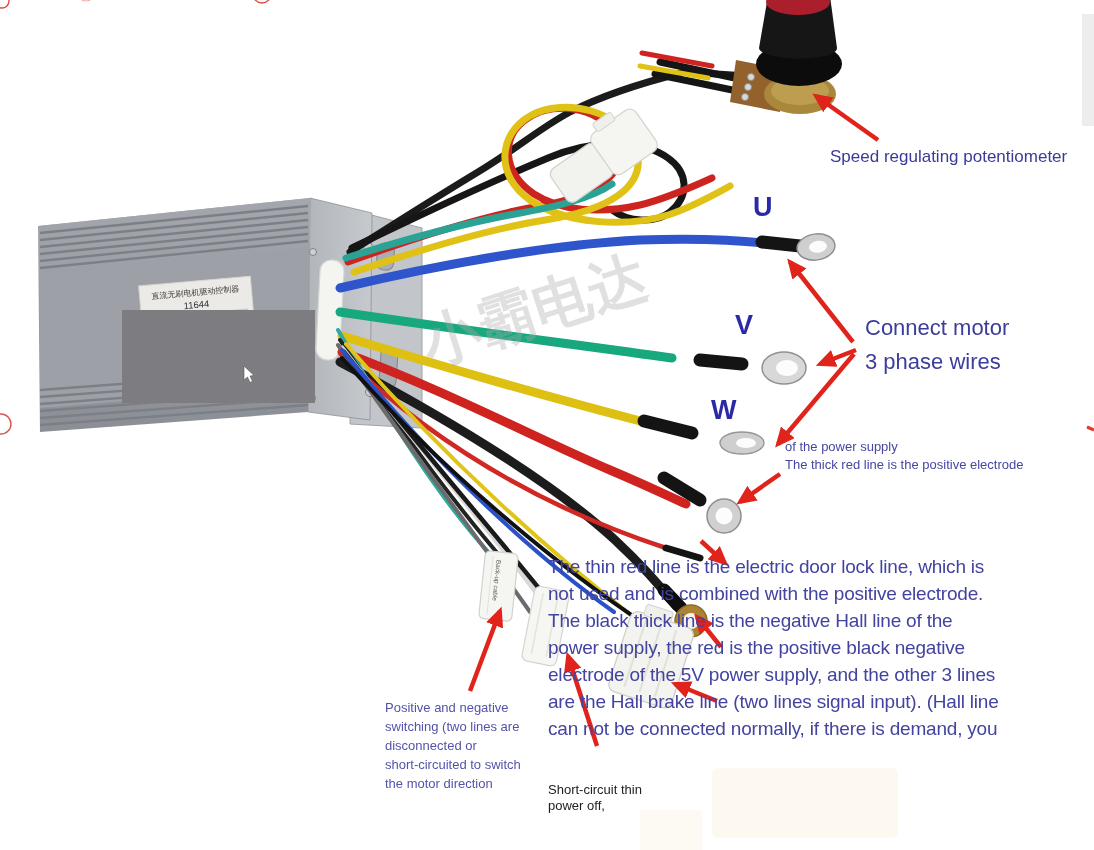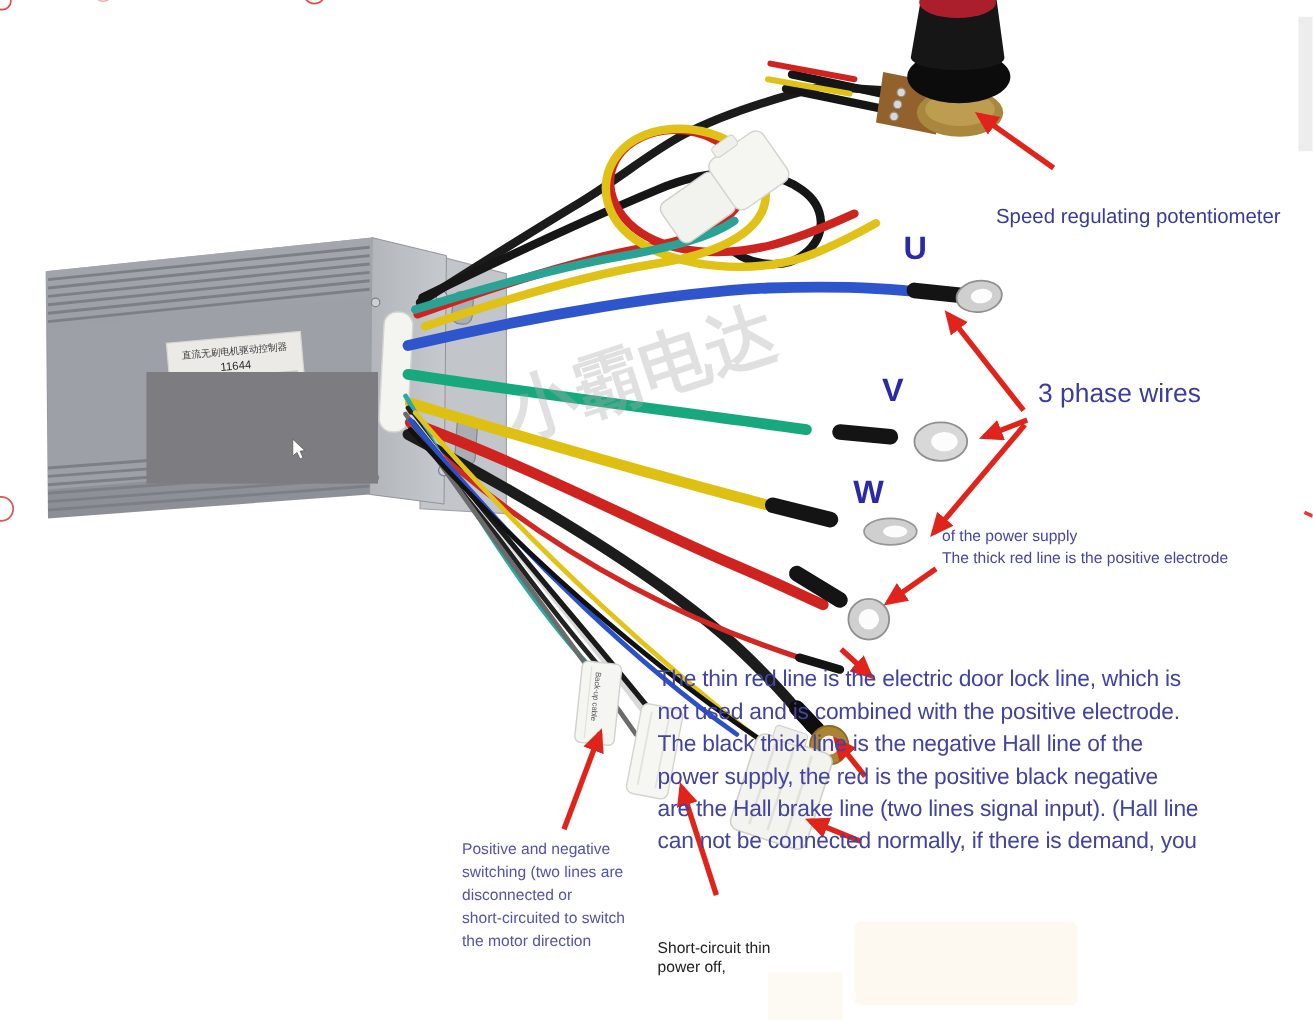--- a/index.html
+++ b/index.html
@@ -4,21 +4,21 @@
 <style>
   html,body{margin:0;padding:0;background:#ffffff;}
   .stage{position:relative;width:1094px;height:850px;overflow:hidden;background:#ffffff;
          font-family:"Liberation Sans",sans-serif;}
   .stage svg{position:absolute;left:0;top:0;}
   .txt{position:absolute;white-space:nowrap;}
   .blue-big{color:#4343a0;font-size:19px;line-height:27px;letter-spacing:-0.2px;}
   .blue-med{color:#3c3c9d;font-size:22px;line-height:34px;}
   .blue-small{color:#4646a2;font-size:13px;line-height:18px;}
   .phase{color:#2a2aa8;font-size:27px;font-weight:600;}
-  .pot-label{color:#3a3a99;font-size:17px;margin-top:24px;}
+  .pot-label{color:#3a3a99;font-size:17px;}
   .switch-label{color:#5353ab;font-size:13px;line-height:19px;}
   .black-small{color:#222;font-size:13px;line-height:16px;}
 </style>
 </head>
 <body>
 
 <div class="stage">
 
   <svg width="1094" height="850" viewBox="0 0 1094 850">
     <defs>
@@ -217,33 +217,35 @@
     </g>
   </svg>
 
   <div class="txt pot-label" style="left:830px;top:147px">Speed regulating potentiometer</div>
 
   <div class="txt phase" style="left:753px;top:192px">U</div>
   <div class="txt phase" style="left:735px;top:310px">V</div>
   <div class="txt phase" style="left:711px;top:395px">W</div>
 
   <div class="txt blue-med" style="left:865px;top:311px">
+    <div>Connect motor</div>
     <div>3 phase wires</div>
   </div>
 
   <div class="txt blue-small" style="left:785px;top:438px">
     <div>of the power supply</div>
     <div>The thick red line is the positive electrode</div>
   </div>
 
   <div class="txt blue-big" style="left:548px;top:553px">
     <div>The thin red line is the electric door lock line, which is</div>
     <div>not used and is combined with the positive electrode.</div>
     <div>The black thick line is the negative Hall line of the</div>
     <div>power supply, the red is the positive black negative</div>
+    <div>electrode of the 5V power supply, and the other 3 lines</div>
     <div>are the Hall brake line (two lines signal input). (Hall line</div>
     <div>can not be connected normally, if there is demand, you</div>
   </div>
 
   <div class="txt switch-label" style="left:385px;top:698px">
     <div>Positive and negative</div>
     <div>switching (two lines are</div>
     <div>disconnected or</div>
     <div>short-circuited to switch</div>
     <div>the motor direction</div>

